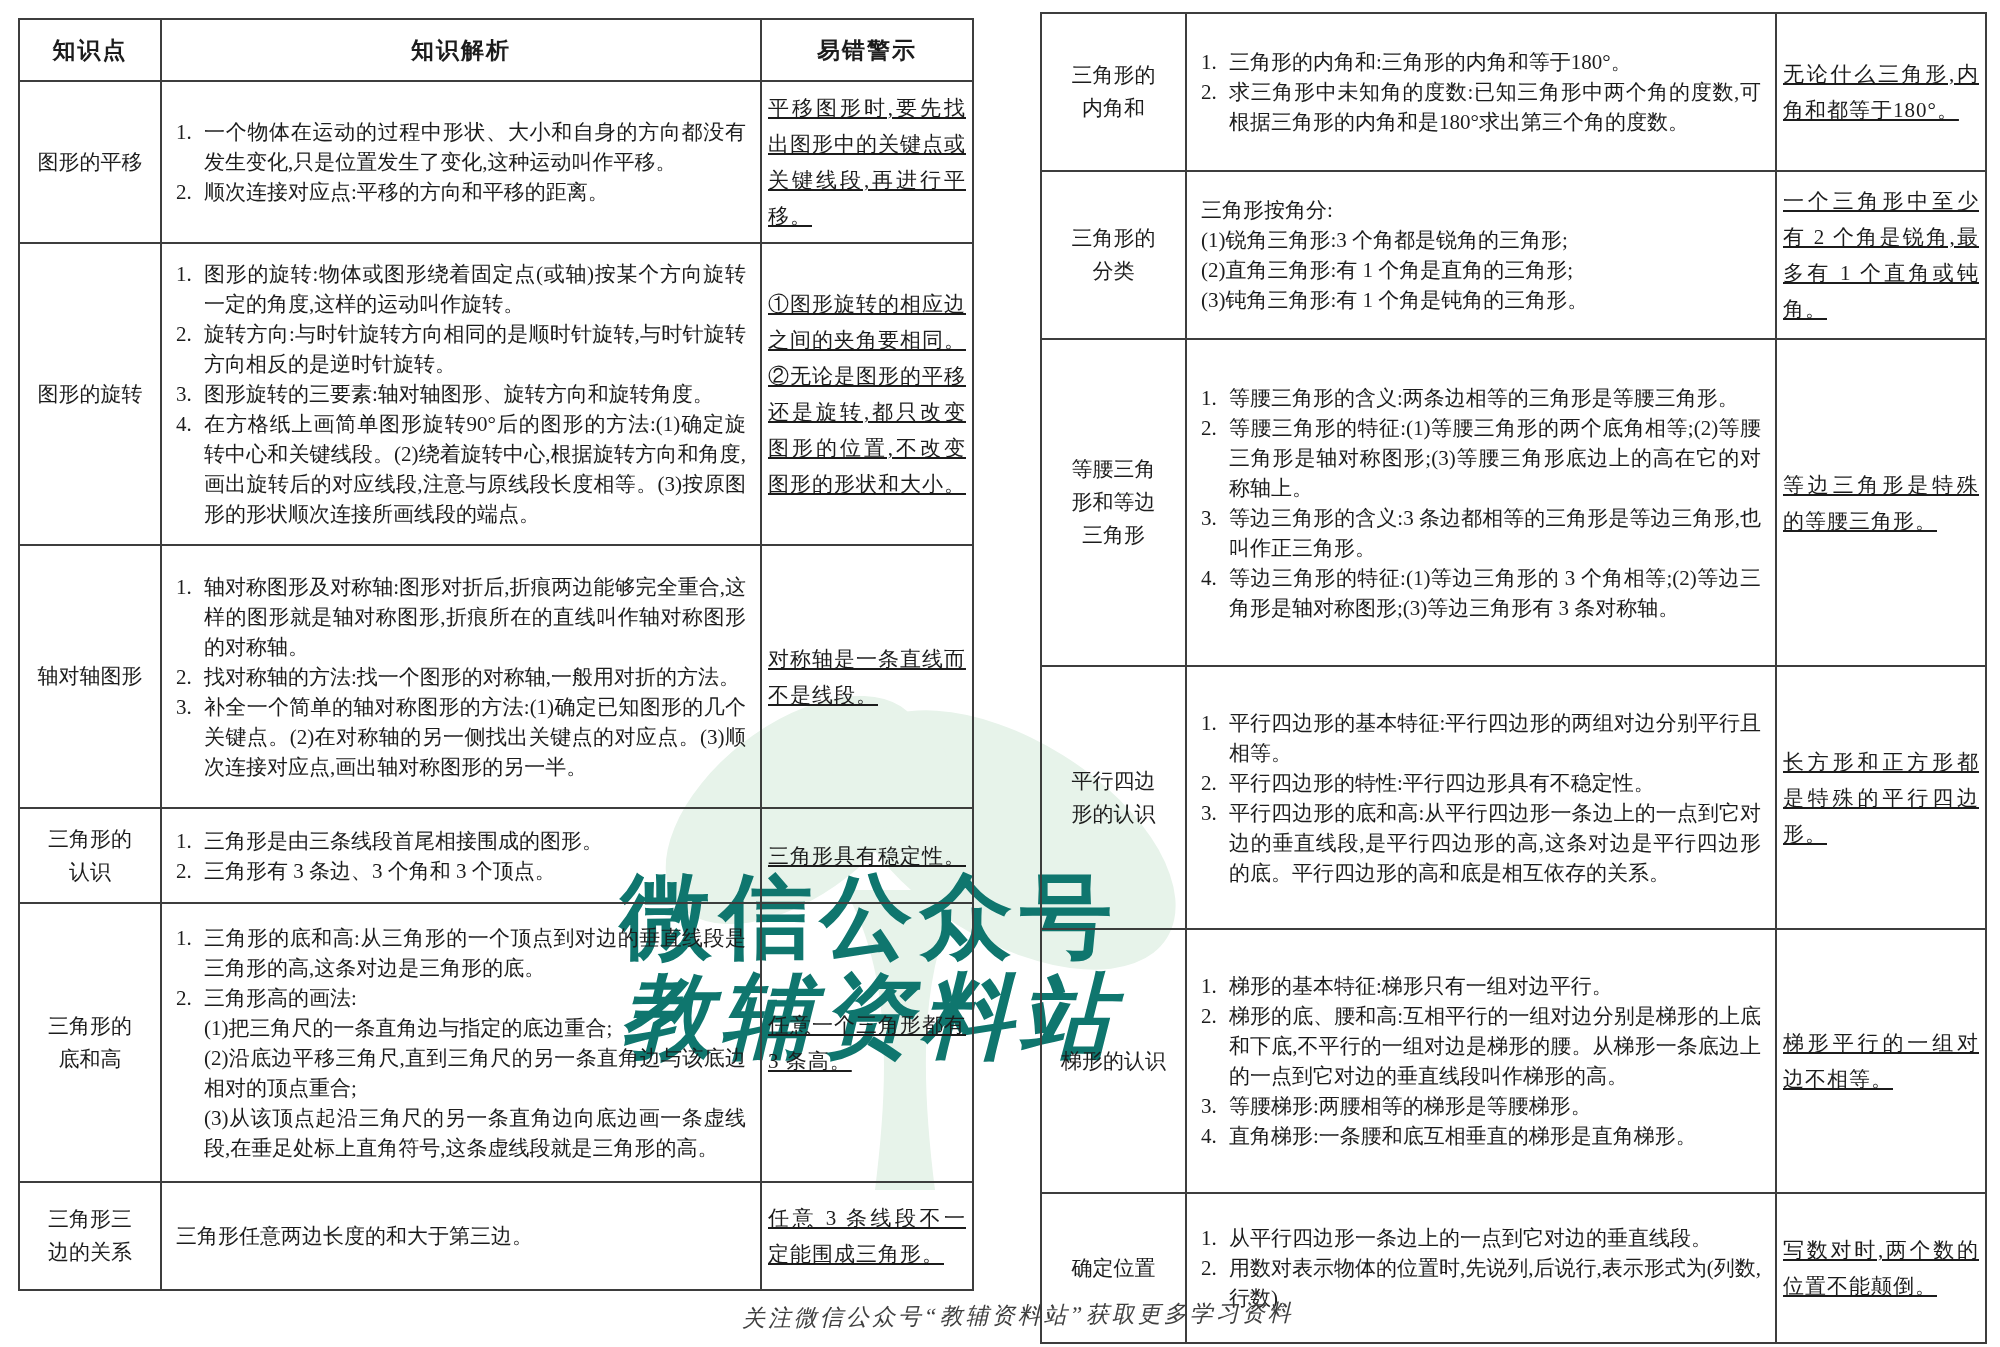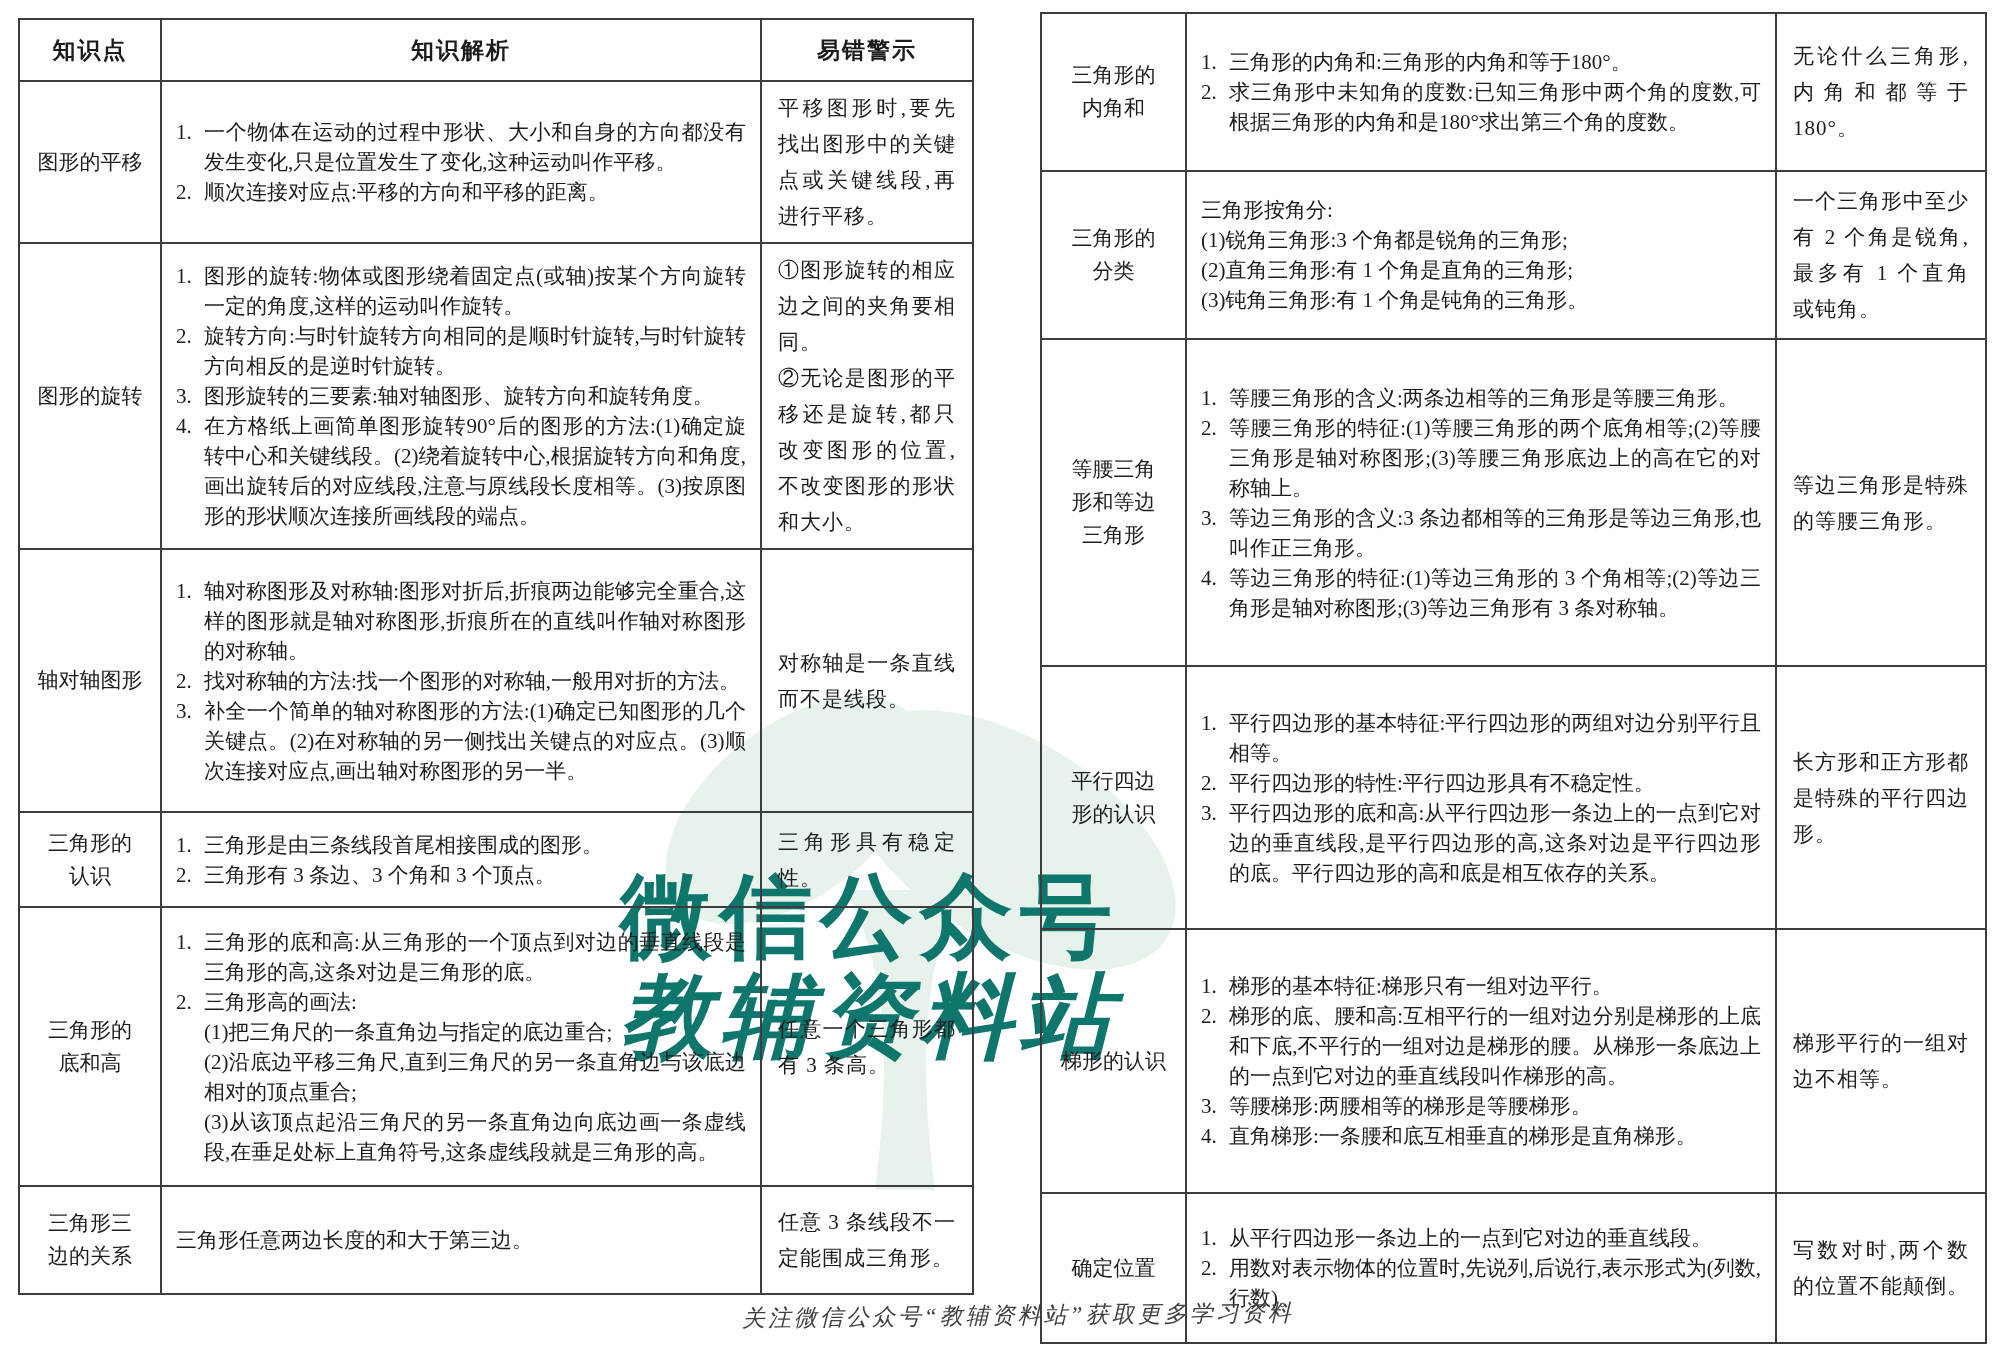--- a/index.html
+++ b/index.html
@@ -25,22 +25,22 @@
   table{border-collapse:collapse;table-layout:fixed;background:transparent;}
   .ltab{width:954px;}
   .rtab{width:945px;}
   td,th{border:2px solid #3d3d3d;vertical-align:middle;background:transparent;}
 
   th{font-size:23px;font-weight:bold;text-align:center;height:58px;letter-spacing:2px;
      font-family:"Liberation Sans","DejaVu Sans",sans-serif;margin-left:38px;}
 
   .point{font-size:21px;text-align:center;line-height:33px;white-space:pre-line;padding:4px 8px;margin-top:46px;}
   .analysis{padding:8px 14px 8px 14px;}
-  .warn{font-size:21px;line-height:36px;padding:8px 16px;text-align:justify;
-        text-justify:inter-character;white-space:pre-line;letter-spacing:1px;}
+  .warn{font-size:21px;line-height:36px;padding:8px 6px;text-align:justify;
+        text-justify:inter-character;white-space:pre-line;letter-spacing:1px;text-decoration:underline;}
 
   .li{display:flex;font-size:21px;line-height:30px;}
   .li .m{flex:0 0 28px;}
   .li .t{flex:1;text-align:justify;text-justify:inter-ideograph;}
 
   
   .ltab tbody tr:nth-child(1){height:128px;}
   .ltab tbody tr:nth-child(2){height:302px;}
   .ltab tbody tr:nth-child(3){height:263px;}
   .ltab tbody tr:nth-child(4){height:95px;}

